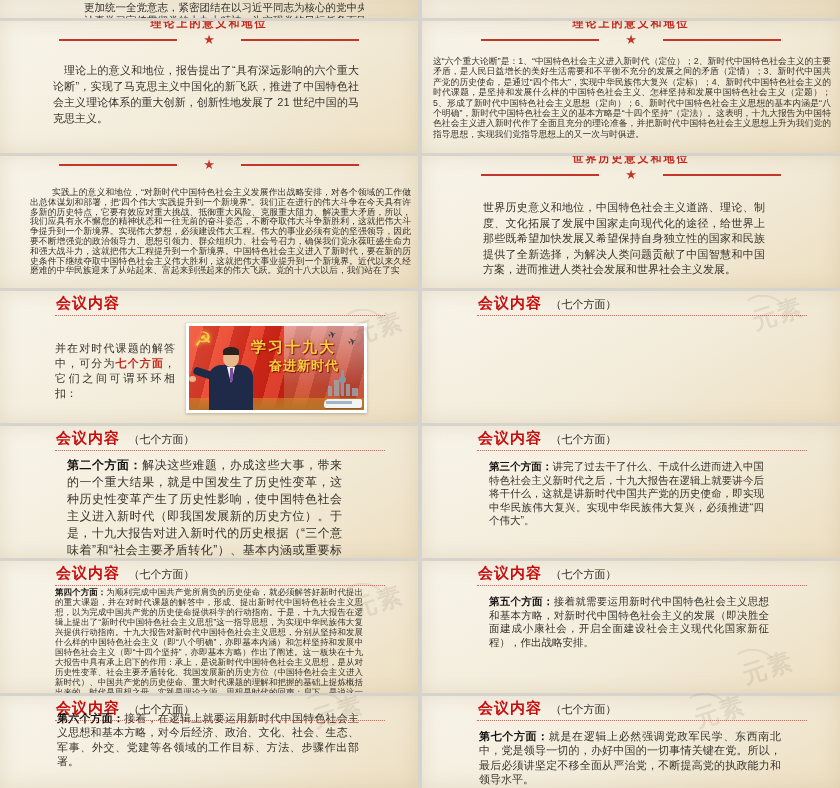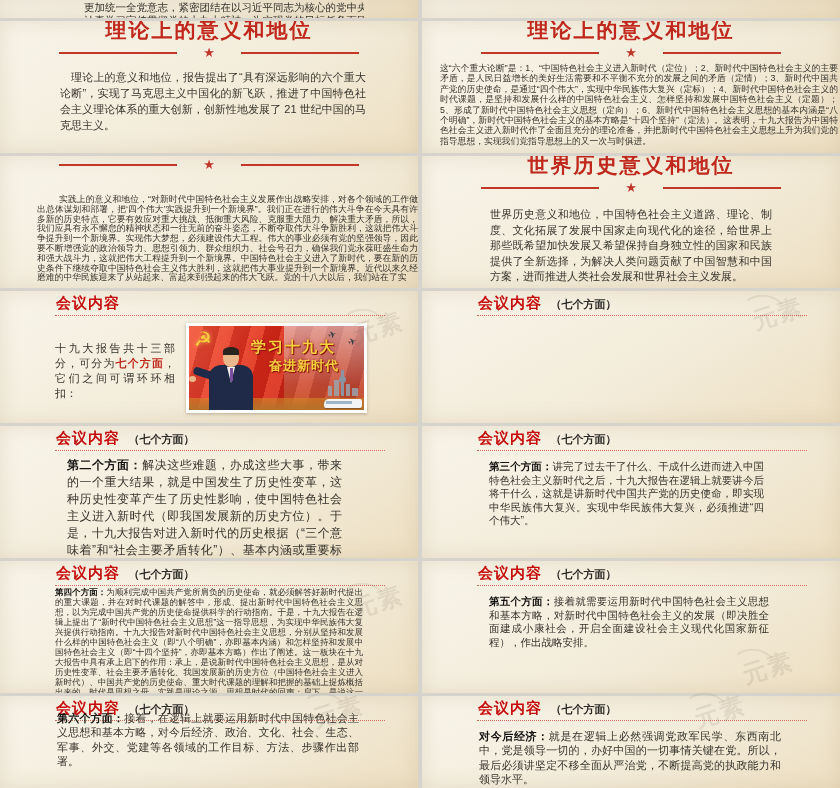--- a/index.html
+++ b/index.html
@@ -7,31 +7,31 @@
        font-family:"Liberation Sans", sans-serif;}
   .page{position:relative;width:840px;height:788px;background:#d6d3cc;overflow:hidden;}
 
   .slide{position:absolute;width:418px;height:132px;overflow:hidden;
          background:linear-gradient(150deg,#f8f4ea 0%,#f3ecda 55%,#eddfc2 100%);
          box-shadow:inset 0 0 20px rgba(186,166,124,.28);}
   .slide.partial-top{height:18px;}
   .slide.partial-bottom{height:92px;}
 
   
-  .t-title{margin:-5px 0 0 0;text-align:center;font-size:21px;font-weight:bold;
+  .t-title{margin:-5px 0 0 0;text-align:center;font-size:11px;font-weight:bold;
            color:#c0281d;letter-spacing:2px;white-space:nowrap;}
   .t-div{display:flex;align-items:center;justify-content:center;margin-top:3px;height:12px;}
   .t-div .ln{width:118px;height:2px;background:#c3372a;}
   .t-div .star{color:#c3372a;font-size:13px;margin:0 26px;line-height:12px;}
-  .t-body{position:absolute;margin:8px;color:#36332c;text-align:justify;}
+  .t-body{position:absolute;margin:1px;color:#36332c;text-align:justify;}
 
   
   .c-head{position:absolute;left:56px;top:3px;white-space:nowrap;}
   .h-main{font-size:15px;font-weight:bold;color:#c60d0d;letter-spacing:1px;}
-  .h-sub{font-size:11px;font-weight:bold;color:#2b2925;margin-left:4px;}
+  .h-sub{font-size:11px;font-weight:normal;color:#2b2925;margin-left:4px;}
   .c-rule{position:absolute;left:55px;top:24px;width:330px;border-top:1px dotted #cf6a5c;}
   .c-body{position:absolute;margin:0;color:#36332c;text-align:justify;}
   .lead{color:#141210;font-weight:bold;}
   .red{color:#c0281d;font-weight:bold;}
 
   
   .clip-lines{position:absolute;left:84px;top:1px;width:280px;overflow:hidden;height:17px;}
   .clip-lines .l1{margin:0;font-size:10.5px;line-height:13px;color:#36332c;white-space:nowrap;}
   .clip-lines .l2{margin:0;font-size:10.5px;line-height:13px;color:#36332c;white-space:nowrap;}
 
@@ -133,21 +133,21 @@
       <span class="ln"></span>
     </div>
     <p class="t-body" style="left:60px;top:43px;width:282px;font-size:11px;line-height:15.5px;">世界历史意义和地位，中国特色社会主义道路、理论、制度、文化拓展了发展中国家走向现代化的途径，给世界上那些既希望加快发展又希望保持自身独立性的国家和民族提供了全新选择，为解决人类问题贡献了中国智慧和中国方案，进而推进人类社会发展和世界社会主义发展。</p>
   </div>
 
   <div class="slide" style="left:0;top:291px;">
     <div class="c-head">
       <span class="h-main">会议内容</span>
     </div>
     <div class="c-rule"></div>
-    <p class="c-body" style="left:55px;top:50px;width:120px;font-size:11px;line-height:15px;"><span>十九大报告共十三部分，可分为</span><span class="red">七个方面</span><span>，它们之间可谓环环相扣：</span></p>
+    <p class="c-body" style="left:55px;top:50px;width:120px;font-size:11px;line-height:15px;"><span>并在对时代课题的解答中，可分为</span><span class="red">七个方面</span><span>，它们之间可谓环环相扣：</span></p>
     <div class="banner">
       <div class="banner-in">
         <div class="flag-fold"></div>
         <div class="sky"></div>
         <span class="emblem">☭</span>
         <span class="jet" style="right:28px;top:3px;">✈</span>
         <span class="jet" style="right:8px;top:10px;">✈</span>
         <span class="bt1">学习十九大</span>
         <span class="bt2">奋进新时代</span>
         <div class="skyline">
@@ -224,21 +224,21 @@
     <div class="c-rule"></div>
     <p class="c-body" style="left:57px;top:15px;width:302px;font-size:11px;line-height:14.3px;"><b class="lead">第六个方面：</b><span>接着，在逻辑上就要运用新时代中国特色社会主义思想和基本方略，对今后经济、政治、文化、社会、生态、军事、外交、党建等各领域的工作目标、方法、步骤作出部署。</span></p>
   </div>
 
   <div class="slide partial-bottom" style="left:422px;top:696px;">
     <div class="c-head">
       <span class="h-main">会议内容</span>
       <span class="h-sub">（七个方面）</span>
     </div>
     <div class="c-rule"></div>
-    <p class="c-body" style="left:57px;top:33px;width:302px;font-size:11px;line-height:14.3px;"><b class="lead">对今后经济：</b><span>就是在逻辑上必然强调党政军民学、东西南北中，党是领导一切的，办好中国的一切事情关键在党。所以，最后必须讲坚定不移全面从严治党，不断提高党的执政能力和领导水平。</span></p>
+    <p class="c-body" style="left:57px;top:33px;width:302px;font-size:11px;line-height:14.3px;"><b class="lead">第七个方面：</b><span>就是在逻辑上必然强调党政军民学、东西南北中，党是领导一切的，办好中国的一切事情关键在党。所以，最后必须讲坚定不移全面从严治党，不断提高党的执政能力和领导水平。</span></p>
   </div>
 
   <span class="wm" style="left:352px;top:312px;">元素</span>
   <span class="wm" style="left:752px;top:298px;">元素</span>
   <span class="wm" style="left:352px;top:586px;">元素</span>
   <span class="wm" style="left:742px;top:652px;">元素</span>
   <span class="wm" style="left:312px;top:696px;">元素</span>
   <span class="wm" style="left:694px;top:696px;">元素</span>
 
 </div>

